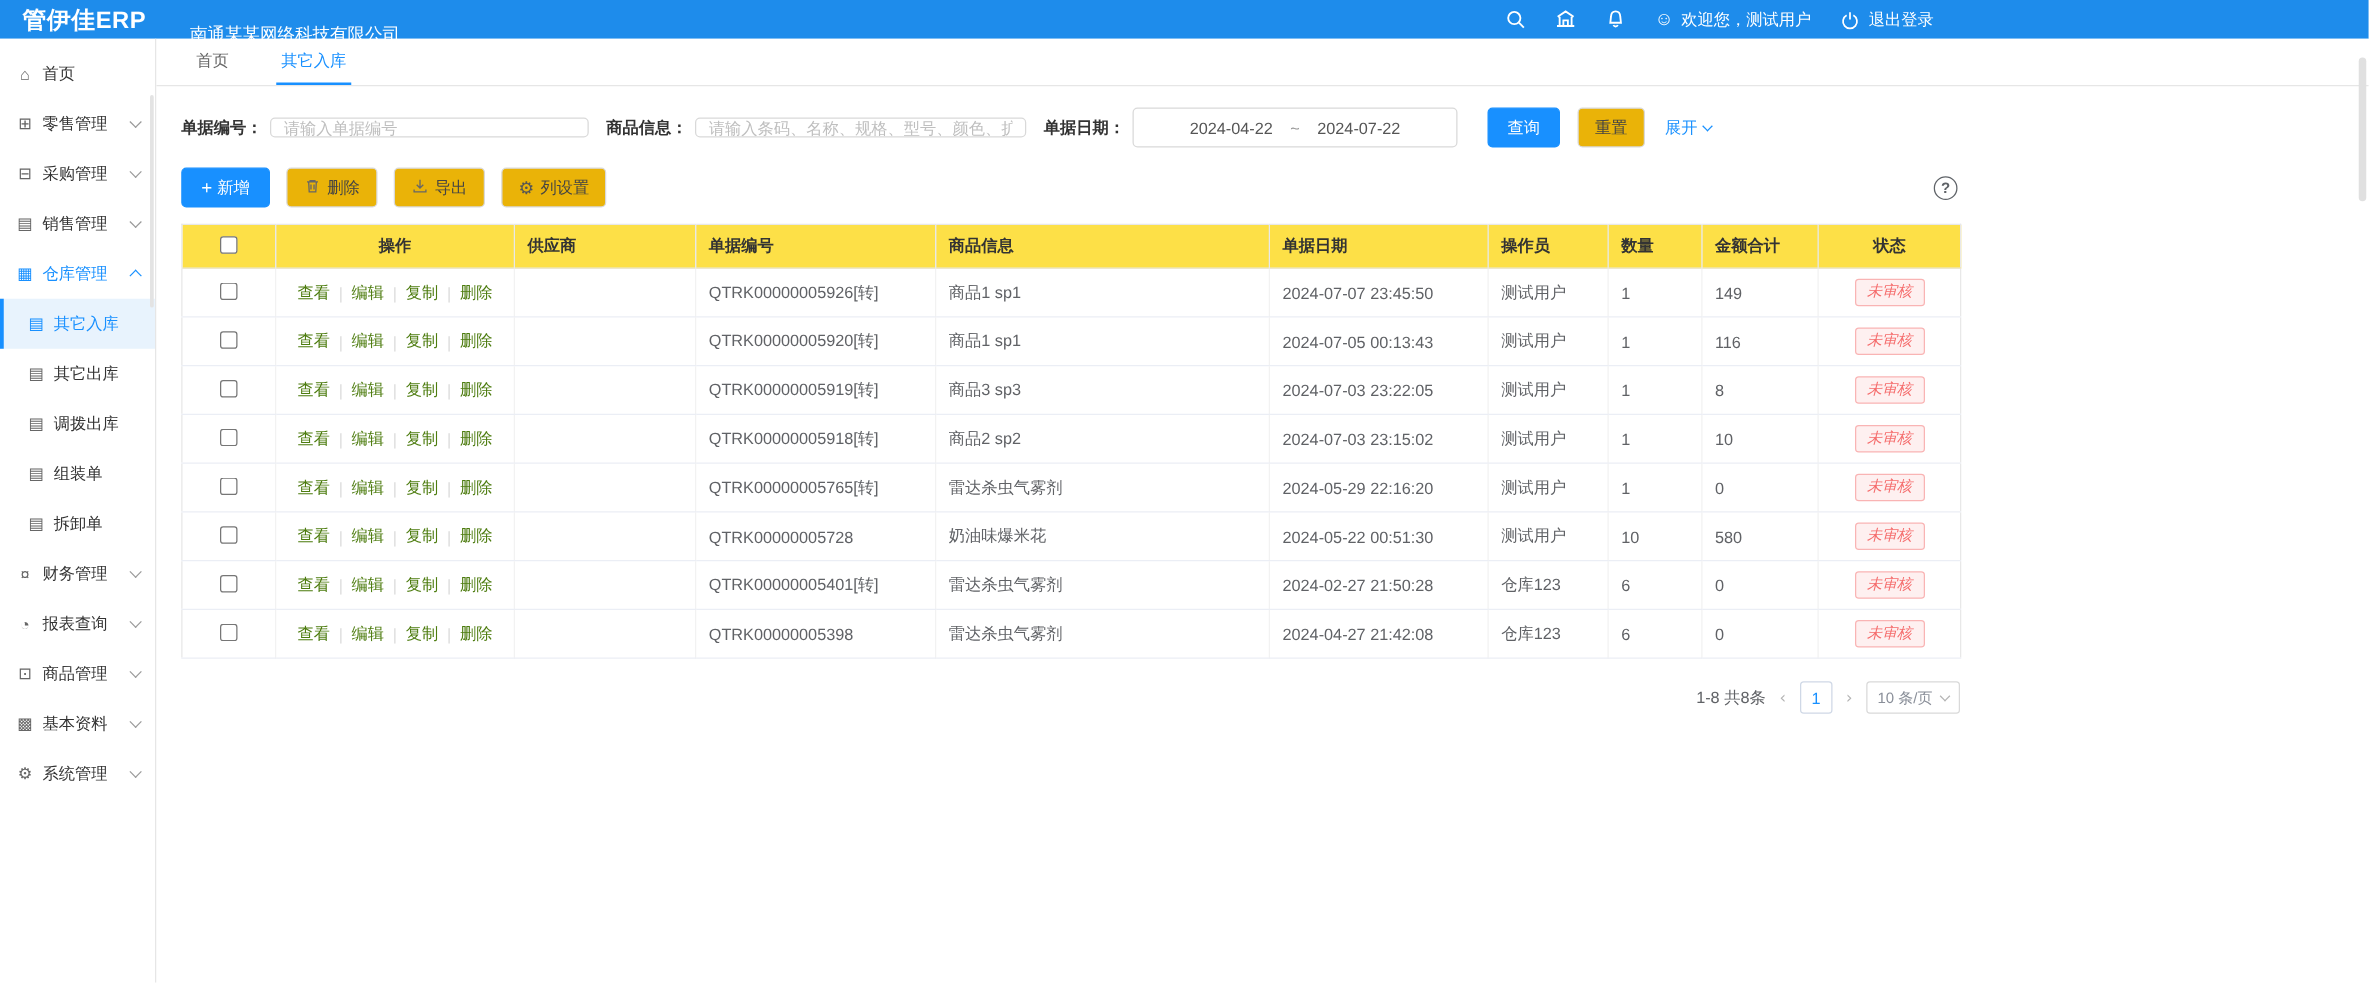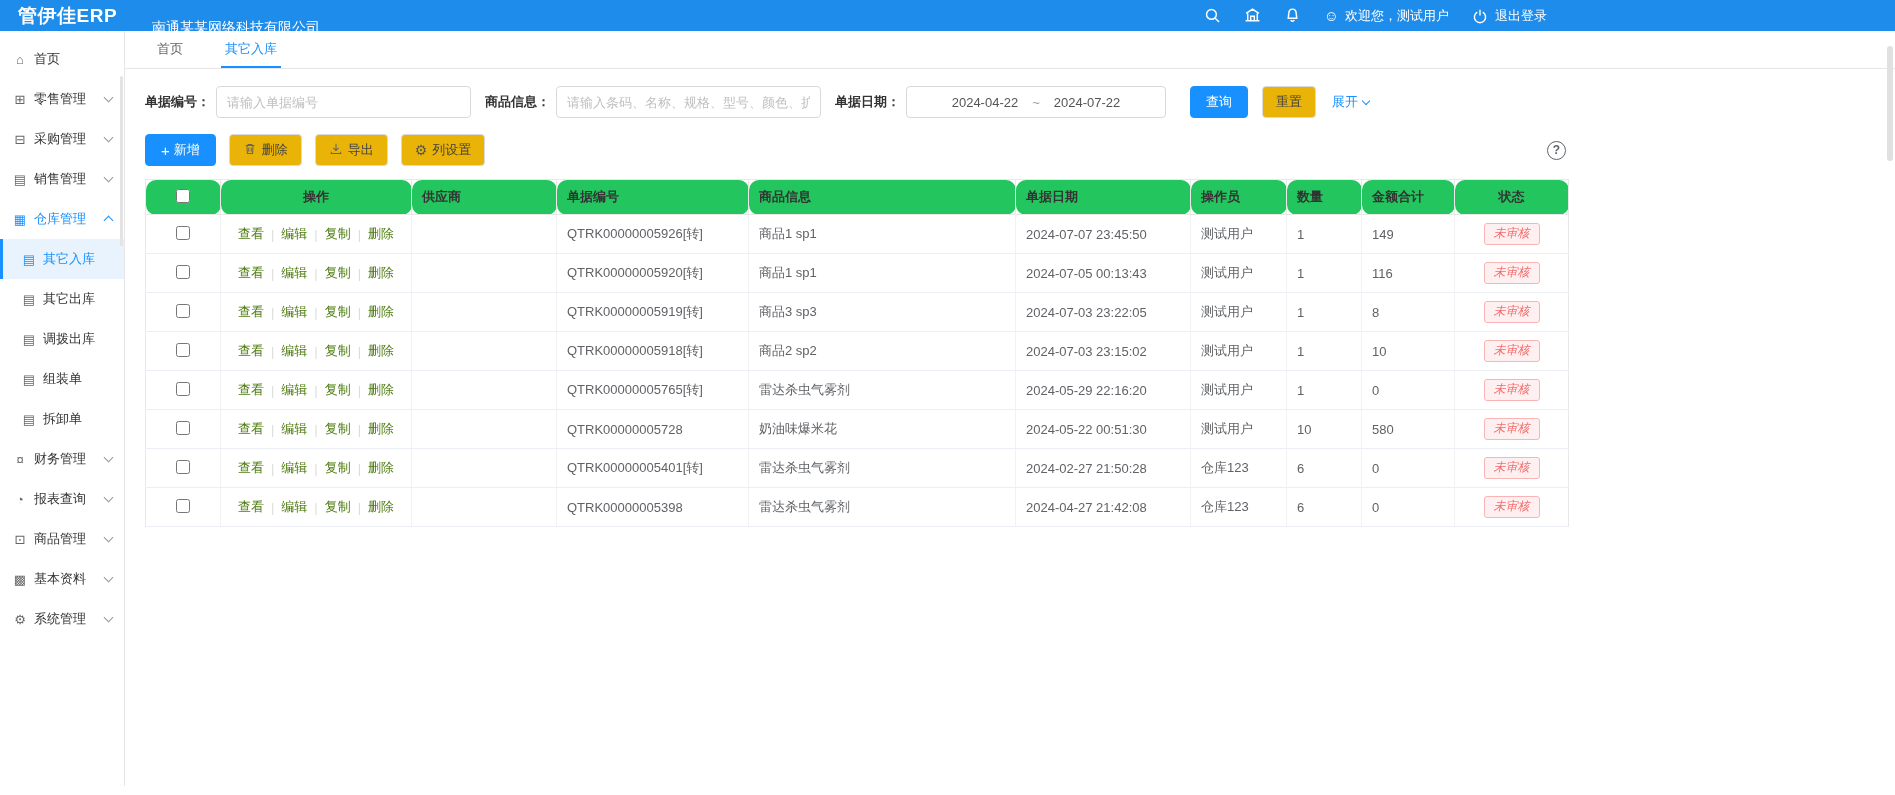--- a/index.html
+++ b/index.html
@@ -39,21 +39,21 @@
   
   .tabbar { height: 38px; border-bottom: 1px solid #e6e6e6; display: flex; align-items: stretch; padding-left: 28px; gap: 34px; background: #fff; }
   .tab { display: flex; align-items: center; font-size: 13px; color: #666; cursor: pointer; border-bottom: 2px solid transparent; padding: 0 4px; }
   .tab.active { color: #1890ff; border-bottom-color: #1890ff; }
 
   
   .content { width: 1443px; padding: 0 0 0 20px; }
 
   .filters { display: flex; align-items: center; margin-top: 17px; }
   .f-label { font-weight: bold; font-size: 13px; color: #333; margin: 0 6px 0 14px; white-space: nowrap; }
-  .f-input { height: 32px; border: 1px solid #d9d9d9; border-radius: 4px; padding: 0 10px; font-size: 13px; color: #333; font-family: inherit; outline: none; }
+  .f-input { height: 16px; border: 1px solid #d9d9d9; border-radius: 4px; padding: 0 10px; font-size: 13px; color: #333; font-family: inherit; outline: none; }
   .f-input::placeholder { color: #bfbfbf; }
   .in-billno { width: 255px; }
   .in-product { width: 265px; }
   .daterange { width: 260px; height: 32px; border: 1px solid #d9d9d9; border-radius: 4px; display: flex; align-items: center; justify-content: center; gap: 14px; color: #555; font-size: 13px; cursor: pointer; }
   .daterange .tilde { color: #999; }
   .btn { height: 32px; border-radius: 4px; font-size: 13px; display: inline-flex; align-items: center; justify-content: center; cursor: pointer; font-family: inherit; }
   .btn-primary { background: #1890ff; border: 1px solid #1890ff; color: #fff; padding: 0 15px; }
   .btn-plain { background: #eab308; border: 1px solid #d9d9d9; color: #444; padding: 0 13px; }
   .btn-search { margin-left: 24px; }
   .btn-reset { margin-left: 14px; }
@@ -63,21 +63,21 @@
   .toolbar { display: flex; align-items: center; margin-top: 16px; justify-content: space-between; }
   .toolbar .tgroup { display: flex; align-items: center; gap: 13px; }
   .btn-icon { gap: 5px; }
   .btn-icon svg { stroke: #666; fill: none; stroke-width: 1.2; }
   .gear-glyph { font-size: 14px; color: #555; line-height: 1; }
   .plus { font-size: 15px; margin-right: 4px; }
   .help-circle { width: 19px; height: 19px; border: 1.6px solid #5f6368; border-radius: 50%; color: #5f6368; font-size: 12px; font-weight: bold; display: flex; align-items: center; justify-content: center; cursor: pointer; margin-right: 2px; }
 
   
   table.grid { border-collapse: collapse; table-layout: fixed; width: 1423px; margin-top: 13px; border: 1px solid #e8e8e8; }
-  .grid th { background: #22c55e; font-size: 13px; font-weight: bold; color: #333; height: 35px; text-align: left; padding: 0 10px; border-right: 1px solid #e8e8e8; border-bottom: 1px solid #e8e8e8; border-radius: 10px; }
+  .grid th { background: #fde047; font-size: 13px; font-weight: bold; color: #333; height: 35px; text-align: left; padding: 0 10px; border-right: 1px solid #e8e8e8; border-bottom: 1px solid #e8e8e8; }
   .grid th:last-child { border-right: none; }
   .grid th.th-center, .grid td.td-center { text-align: center; }
   .grid td { font-size: 13px; color: #606266; height: 39px; padding: 0 10px; border-bottom: 1px solid #ebeef5; border-right: 1px solid #f2f2f2; white-space: nowrap; overflow: hidden; }
   .grid td:last-child { border-right: none; font-style: italic; }
   .grid .col-check { text-align: center; padding: 0; }
   .grid input[type="checkbox"] { width: 14px; height: 14px; accent-color: #1890ff; cursor: pointer; }
   .actions { display: inline-flex; gap: 7px; align-items: center; }
   .act { color: #4d7c0f; cursor: pointer; text-decoration: none; }
   .sep { color: #dcdcdc; }
   .status-badge { display: inline-block; color: #f56c6c; border: 1px solid #f9b4b4; background: #fef0f0; font-size: 12px; padding: 2px 9px; border-radius: 3px; line-height: 1.3; }
@@ -480,18 +480,28 @@
     <td class="c-product">雷达杀虫气雾剂</td>
     <td class="c-date">2024-04-27 21:42:08</td>
     <td class="c-operator">仓库123</td>
     <td class="c-qty">6</td>
     <td class="c-amount">0</td>
     <td class="td-status"><span class="status-badge">未审核</span></td>
   </tr>
 </tbody>
       </table>
 
+      <div class="pagination">
+        <span>1-8 共8条</span>
+        <span class="pg-arrow">‹</span>
+        <span class="pg-page">1</span>
+        <span class="pg-arrow">›</span>
+        <span class="pg-size">
+          <span>10 条/页</span>
+          <span class="chev-gray"></span>
+        </span>
+      </div>
 
     </div>
   </main>
 </div>
 
 <div class="win-scrollthumb"></div>
 
 </body></html>

